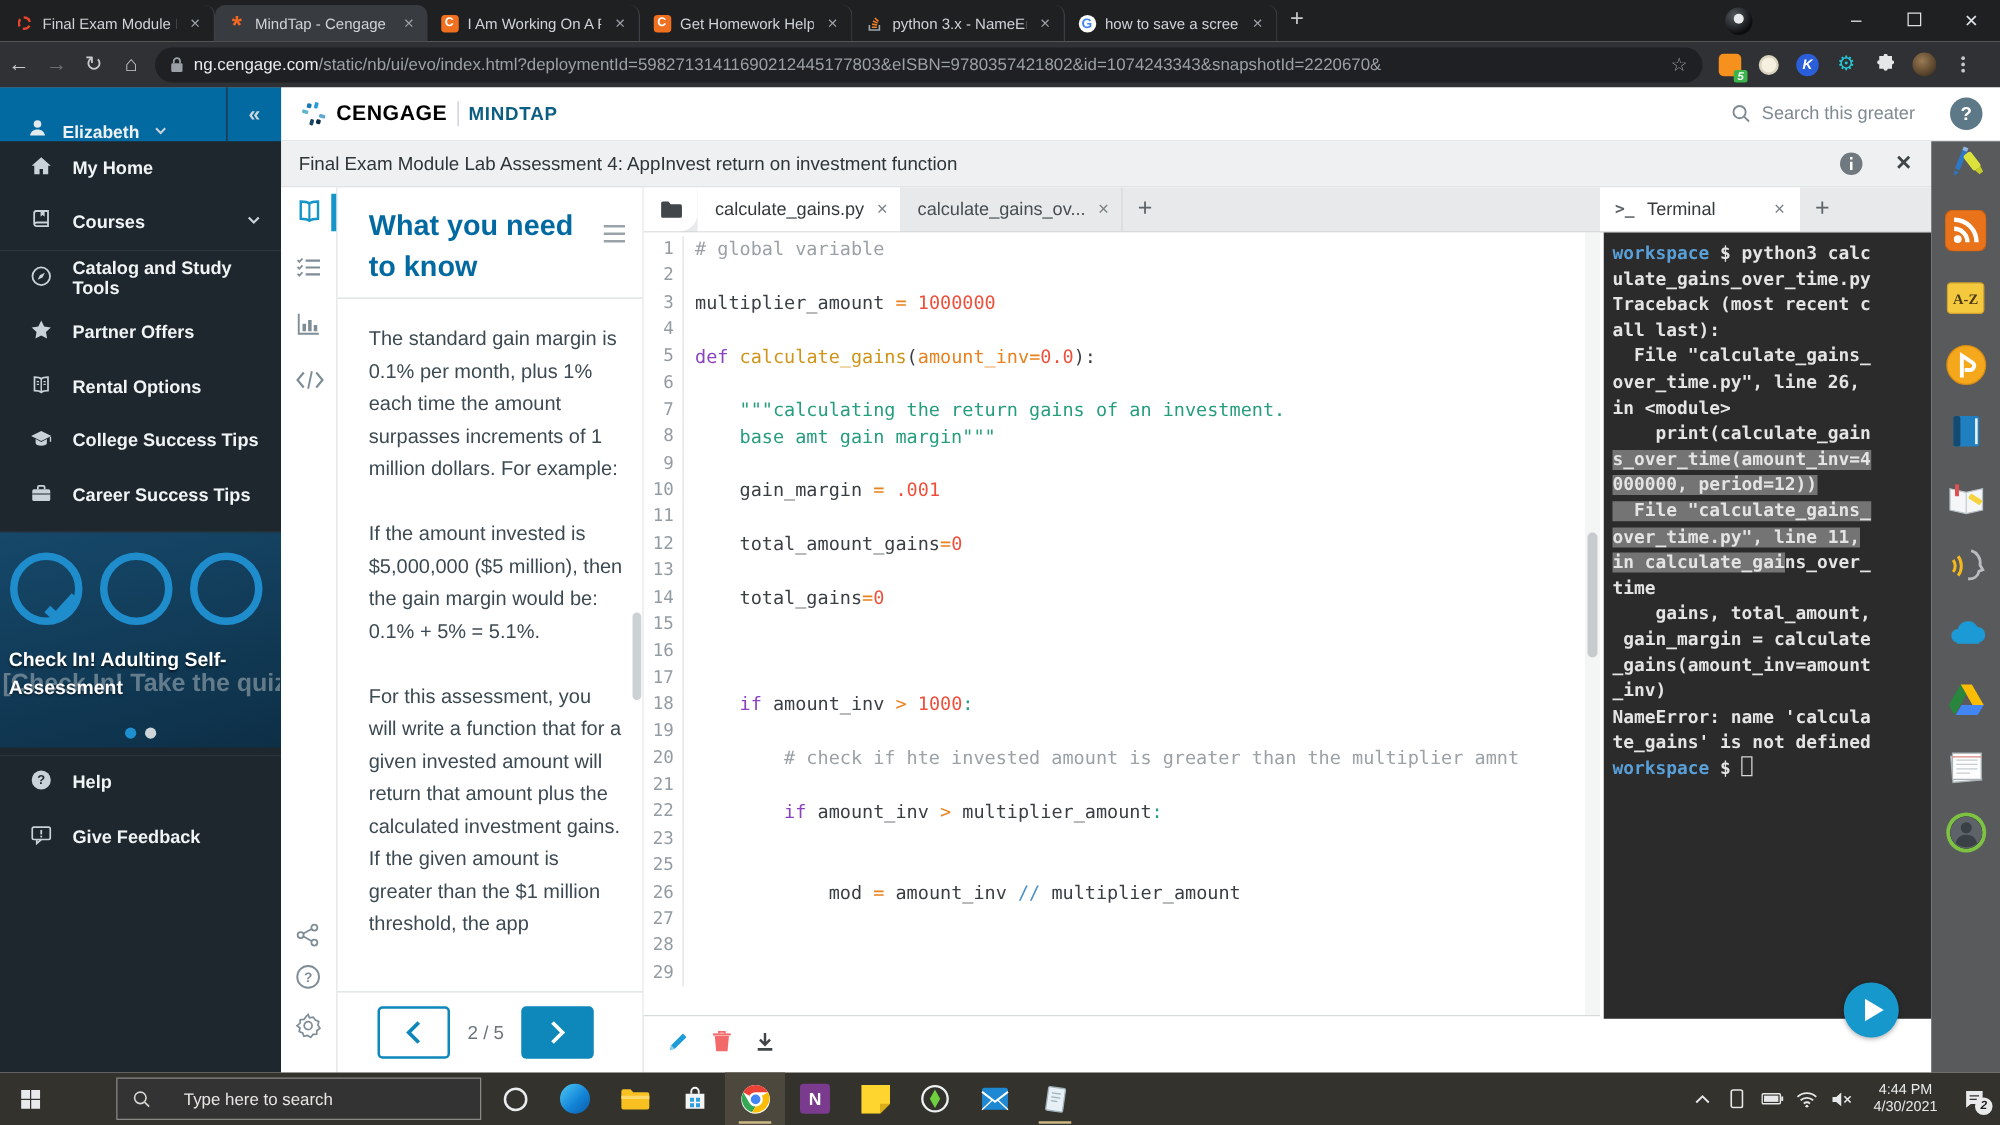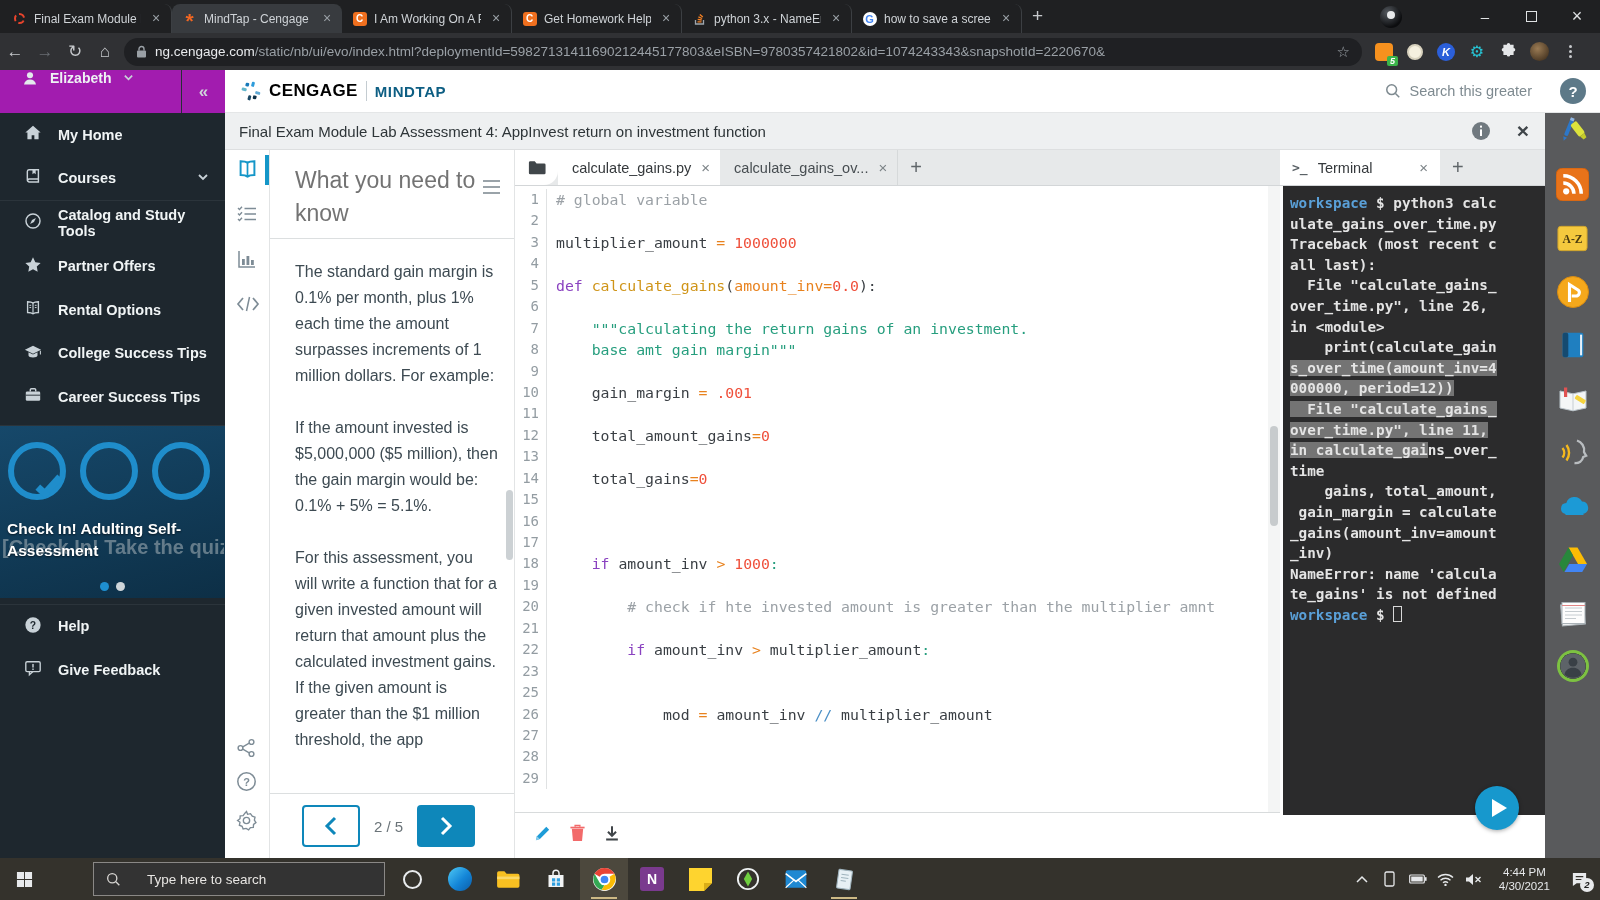--- a/index.html
+++ b/index.html
@@ -34,21 +34,21 @@
   .ext-honey{width:18px;height:18px;background:#f6911e;border-radius:4px}
   .ext-badge{position:absolute;right:-4px;bottom:-4px;background:#3bb54a;color:#fff;font-size:9px;font-weight:bold;padding:0 3px;border-radius:2px}
   .ext-bulb{width:16px;height:16px;border-radius:50%;background:#f5f0df;border:2px solid #d8d2be}
   .ext-k{width:18px;height:18px;border-radius:50%;background:#2b5fd9;color:#fff;font-weight:bold;font-size:11px;text-align:center;line-height:18px}
   .ext-gear{color:#27c4d4;font-size:16px;line-height:16px}
   .ext-avatar{width:19px;height:19px;border-radius:50%;background:radial-gradient(circle at 40% 35%,#9a7b54,#4d3a25 75%)}
   .ext-dots{display:flex;flex-direction:column;gap:2px}
   .ext-dots i{width:3px;height:3px;border-radius:50%;background:#c6c9cc}
   
   #sidebar{position:absolute;left:0;top:70px;width:225px;height:788px;background:#1e272e;color:#eef2f4}
-  #side-user{height:43px;background:#a21caf;display:flex;align-items:flex-start;padding-left:22px;gap:12px;font-size:14px;font-weight:bold}
+  #side-user{height:43px;background:#0369a1;display:flex;align-items:flex-end;padding-left:22px;gap:12px;font-size:14px;font-weight:bold}
   #collapse{margin-left:auto;width:44px;height:43px;display:flex;align-items:center;justify-content:center;font-size:17px;color:#cfd6da;border-left:1px solid #262f36}
   .side-item{height:43.5px;display:flex;align-items:center;gap:16px;padding-left:24px;font-size:14.5px;font-weight:bold;color:#f0f4f5}
   .side-item .chev{margin-left:auto;margin-right:16px}
   .sdiv{height:1px;background:#2b343b}
   #side-reco{padding:13px 0 7px 13px;font-size:11.5px;font-weight:bold;letter-spacing:.4px;color:#8099a6}
   #promo{height:172px;background:linear-gradient(165deg,#16486a 0%,#0e3petal 0%,#0d2f46 90%);background:linear-gradient(165deg,#16486a,#0d2f46);position:relative;overflow:hidden}
   .pcirc{position:absolute;top:16px;width:58px;height:58px;border:6px solid #1f8dcb;border-radius:50%}
   .pcheck{position:absolute;top:30px;left:22px;width:26px;height:13px;border-left:7px solid #1f8dcb;border-bottom:7px solid #1f8dcb;transform:rotate(-48deg)}
   #promo-ghost{position:absolute;left:2px;top:110px;width:222px;font-size:20px;font-weight:bold;color:rgba(170,180,186,.55);white-space:nowrap;overflow:hidden}
   #promo-title{position:absolute;left:7px;top:92px;width:200px;font-size:15.5px;font-weight:bold;color:#fff;line-height:22px;text-shadow:0 1px 2px rgba(0,0,0,.6)}
@@ -67,21 +67,21 @@
   #mtitle .ticons{margin-left:auto;display:flex;align-items:center;gap:26px;margin-right:16px}
   #mtitle .x{font-size:21px;color:#3f4549;font-weight:bold}
   
   #content{position:absolute;left:225px;top:150px;width:1320px;height:708px;background:#fff}
   #toolstrip{position:absolute;left:0;top:0;width:45px;height:708px;background:#fff;border-right:1px solid #e2e4e5}
   .ts-ic{position:absolute;left:11px}
   #ts-active-bar{position:absolute;right:0;top:5px;width:4px;height:30px;background:#1496c8}
   
   #reader{position:absolute;left:45px;top:0;width:245px;height:708px;border-right:1px solid #e2e4e5}
   #reader-head{position:absolute;left:0;top:0;width:100%;height:89px;border-bottom:1px solid #dcdfe0}
-  #reader-heading{padding:14px 0 0 25px;font-size:23px;font-weight:normal;color:#737373;line-height:33px;width:210px}
+  #reader-heading{padding:14px 0 0 25px;font-size:23px;font-weight:bold;color:#0369a1;line-height:33px;width:210px}
   #burger{position:absolute;right:14px;top:30px;display:flex;flex-direction:column;gap:4px}
   #burger i{width:17px;height:2px;background:#9aa3a9}
   #reader-body{position:absolute;left:0;top:89px;width:100%;height:554px;overflow:hidden;padding:20px 16px 0 25px}
   #reader-body p{font-size:16px;line-height:26px;color:#3d4a52;margin-bottom:26px}
   #reader-sb{position:absolute;right:1px;top:340px;width:7px;height:70px;background:#ccd1d4;border-radius:4px}
   #reader-foot{position:absolute;left:0;bottom:0;width:100%;height:65px;border-top:1px solid #dcdfe0;display:flex;align-items:center;gap:14px;padding-left:32px}
   .pgbtn{width:58px;height:42px;border-radius:4px;display:flex;align-items:center;justify-content:center}
   #pg-prev{background:#fff;border:2px solid #0e87ba}
   #pg-next{background:#0e87ba}
   #pg-label{font-size:15px;color:#6b7479}

